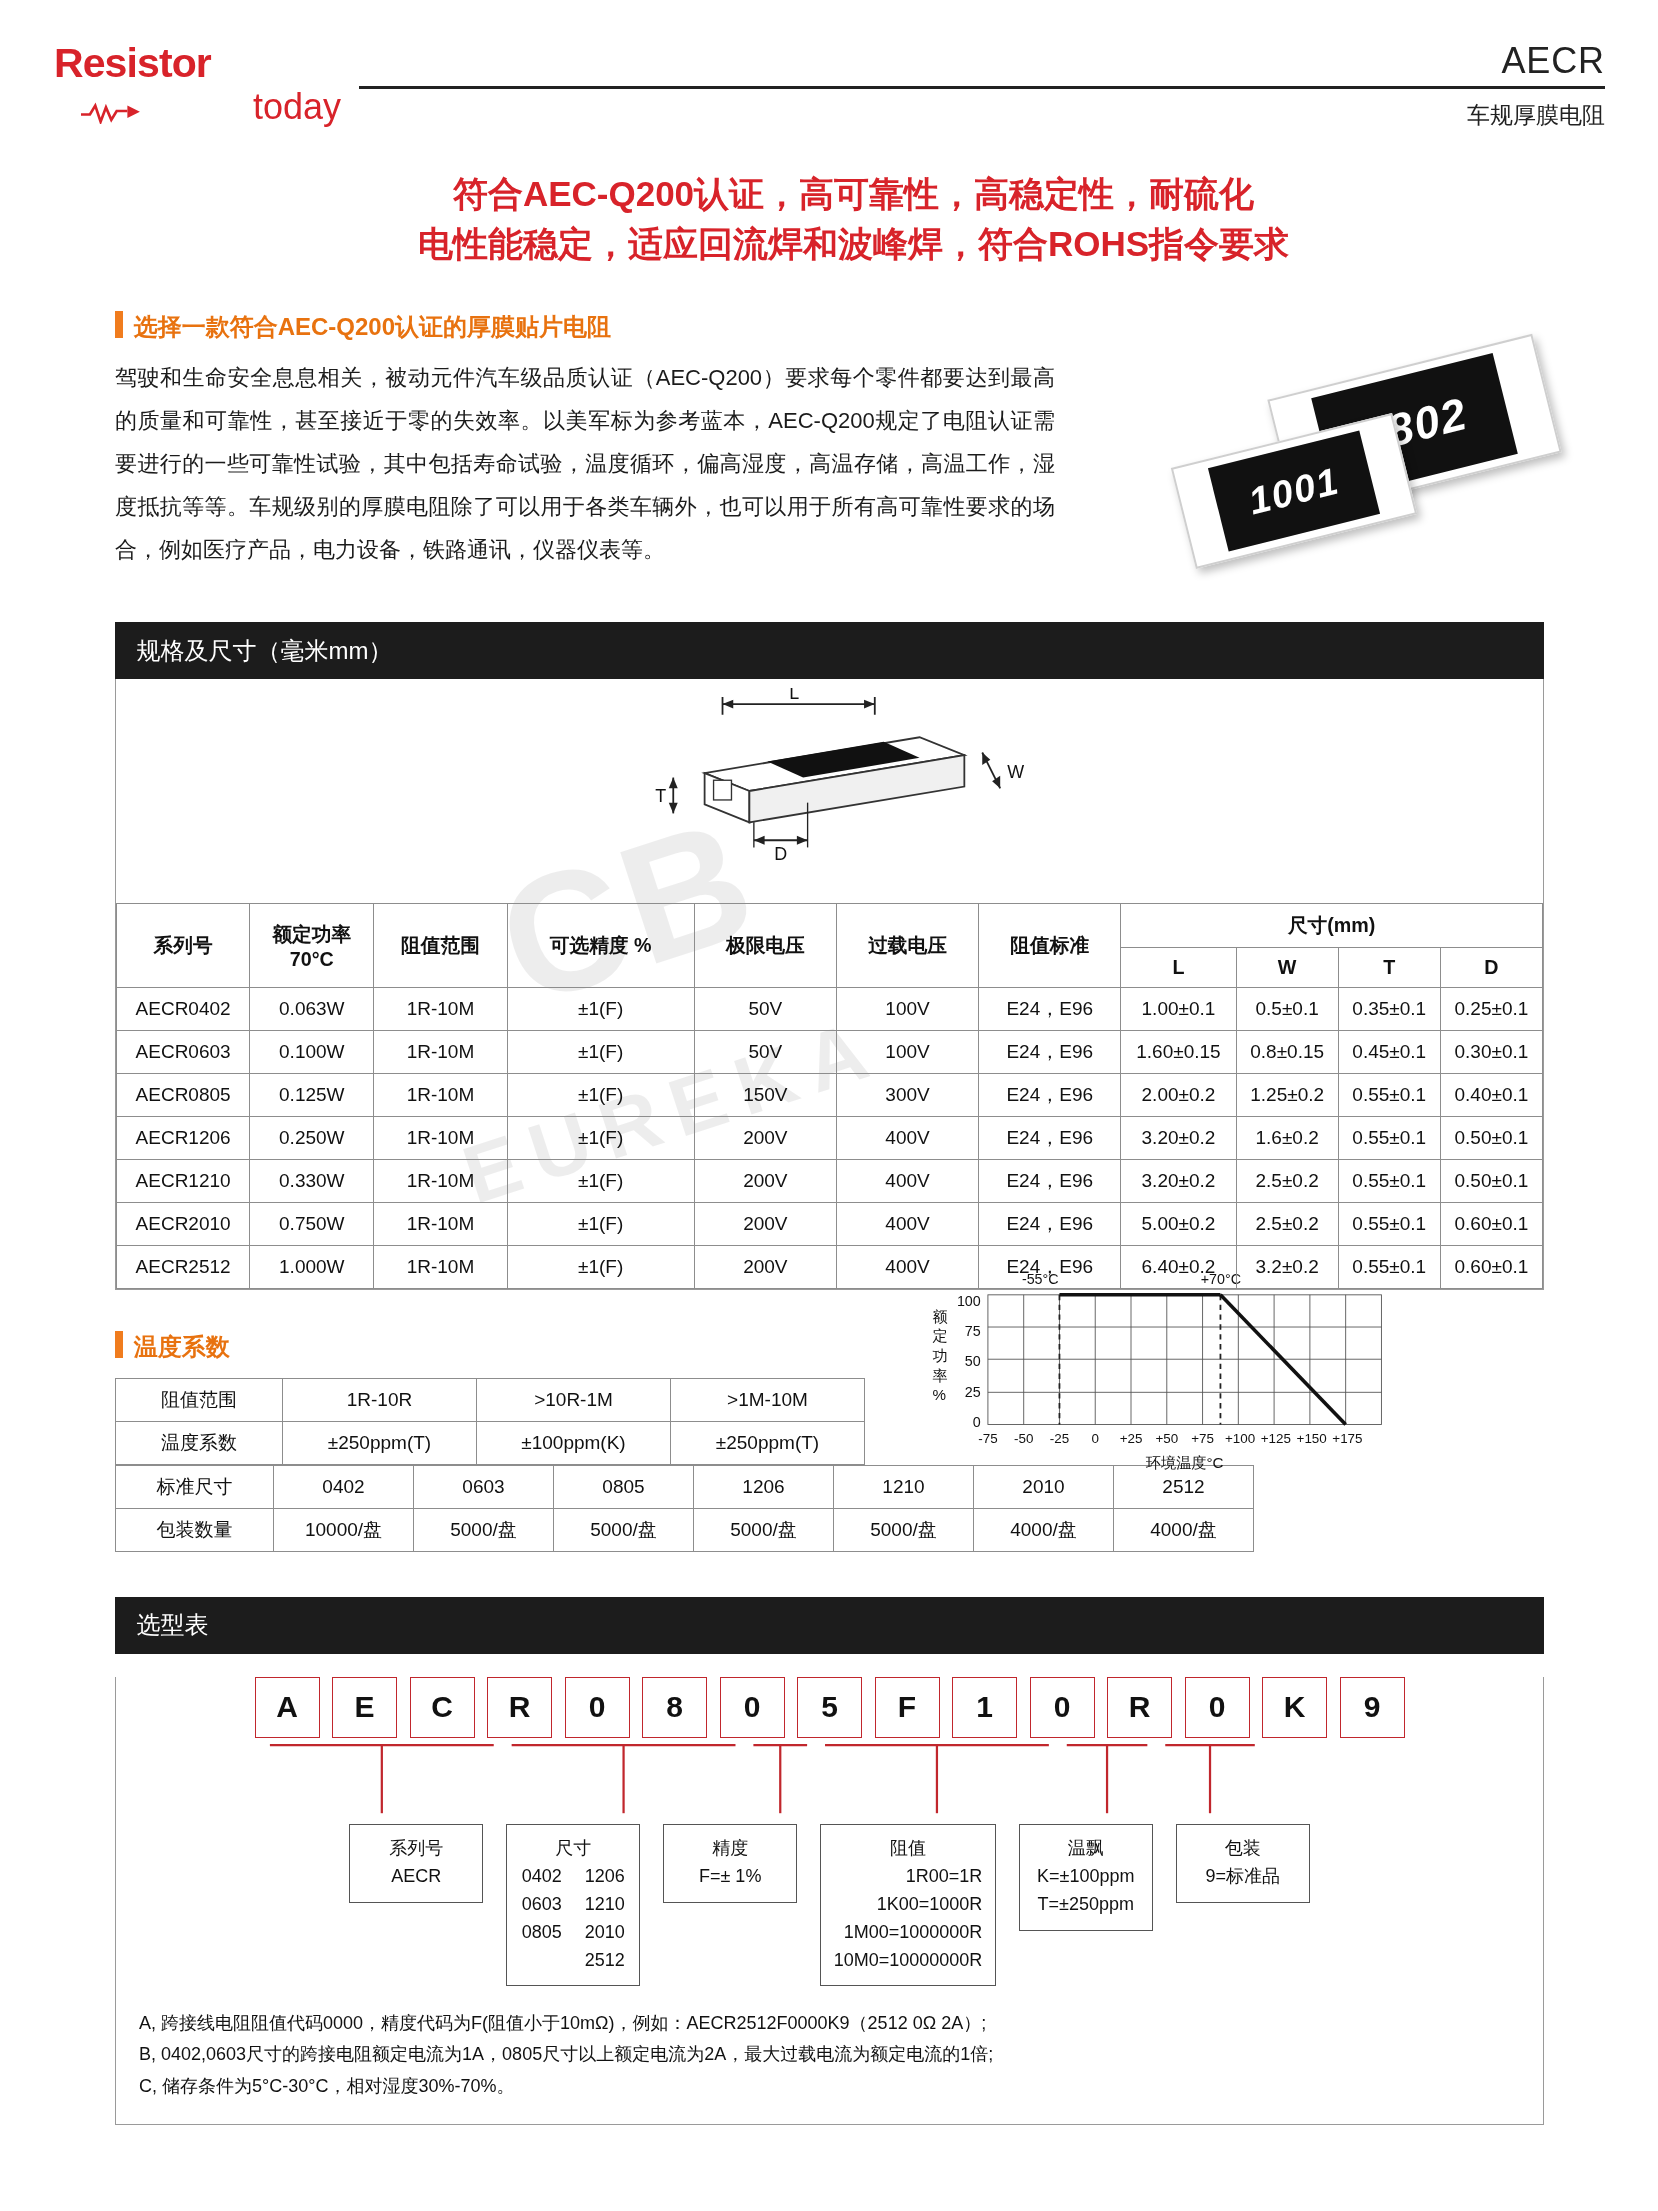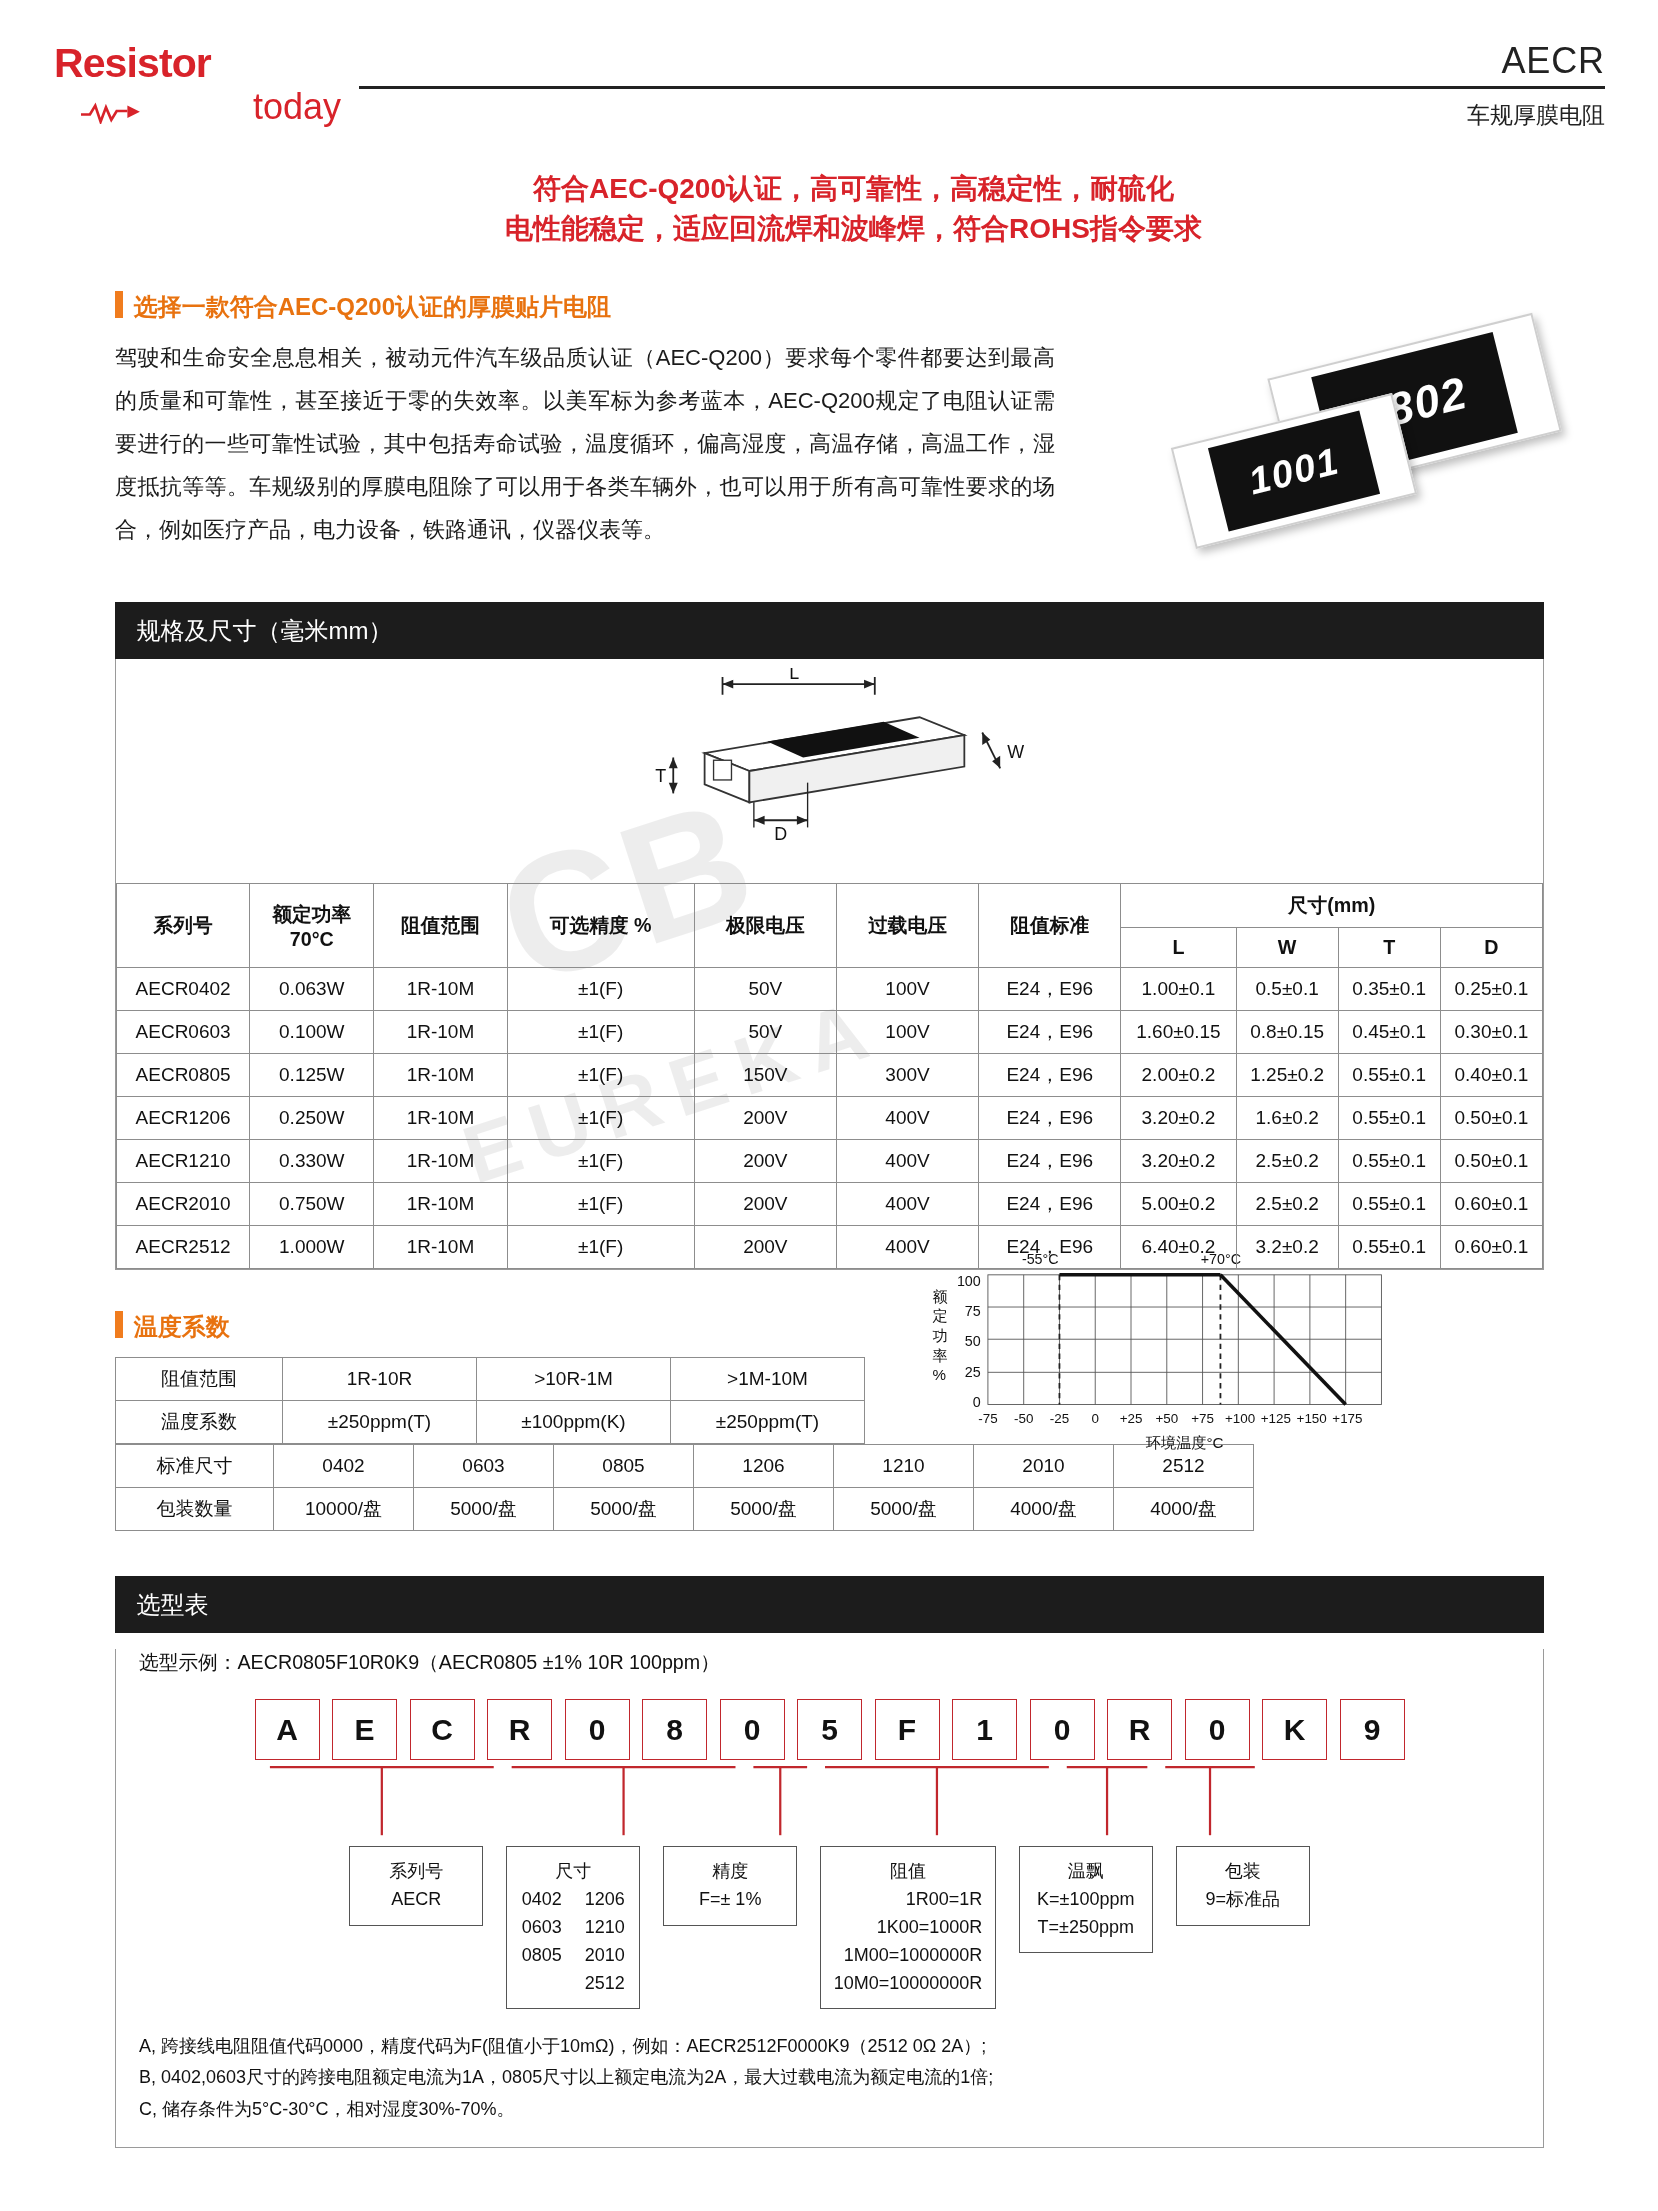--- a/index.html
+++ b/index.html
@@ -75,21 +75,21 @@
     font-size:23px;
     color:#222;
     padding-top:10.7px;
   }
 
   
   .headline {
     text-align:center;
     color:#d8232a;
     font-weight:bold;
-    font-size:28px;
+    font-size:35px;
     line-height:1.45;
     margin-top:38px;
     padding-left:48px;
   }
 
   
   .sec-title {
     display:flex;
     align-items:flex-start;
     gap:10.7px;
@@ -593,21 +593,20 @@
       <td>5000/盘</td>
       <td>4000/盘</td>
       <td>4000/盘</td>
     </tr>
   </tbody>
     </table>
 
   <div class="black-bar" style="margin-top:45px">选型表</div>
   <div class="panel" style="padding-bottom:21.5px">
 
-    <div class="pn-example">选型示例：AECR0805F10R0K9（AECR0805 ±1% 10R 100ppm）</div>
 
     <div class="pn-boxes">
       <div class="pn-box">A</div>
       <div class="pn-box">E</div>
       <div class="pn-box">C</div>
       <div class="pn-box">R</div>
       <div class="pn-box">0</div>
       <div class="pn-box">8</div>
       <div class="pn-box">0</div>
       <div class="pn-box">5</div>

